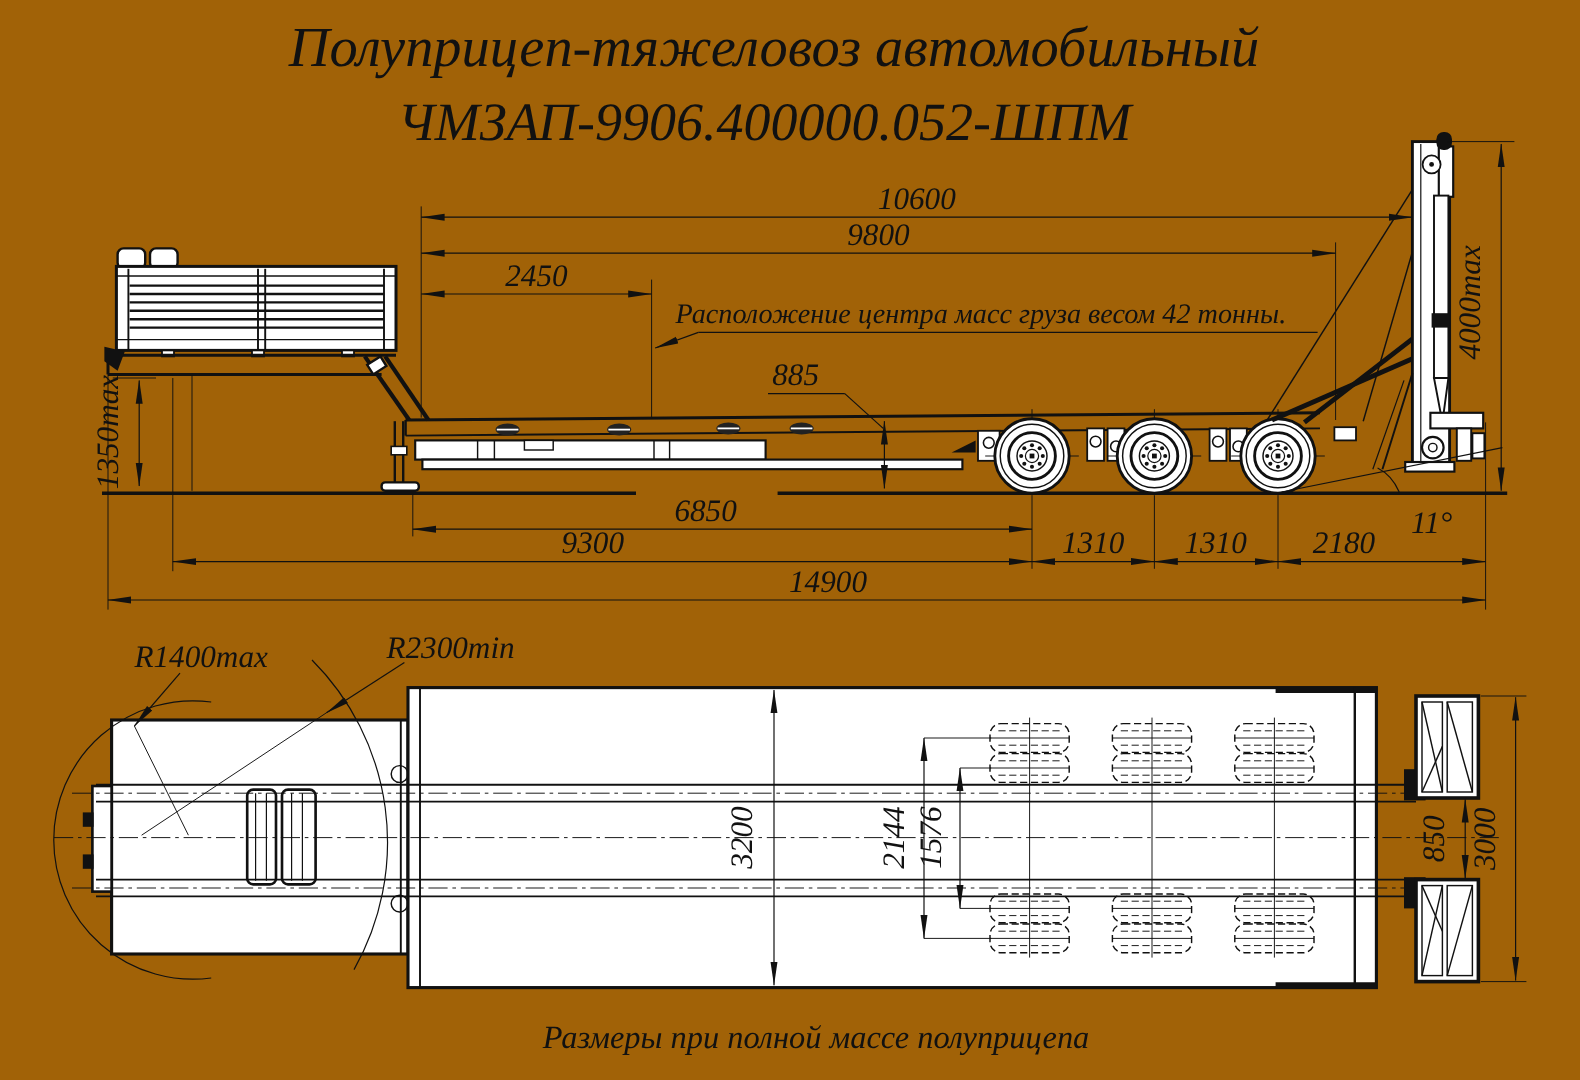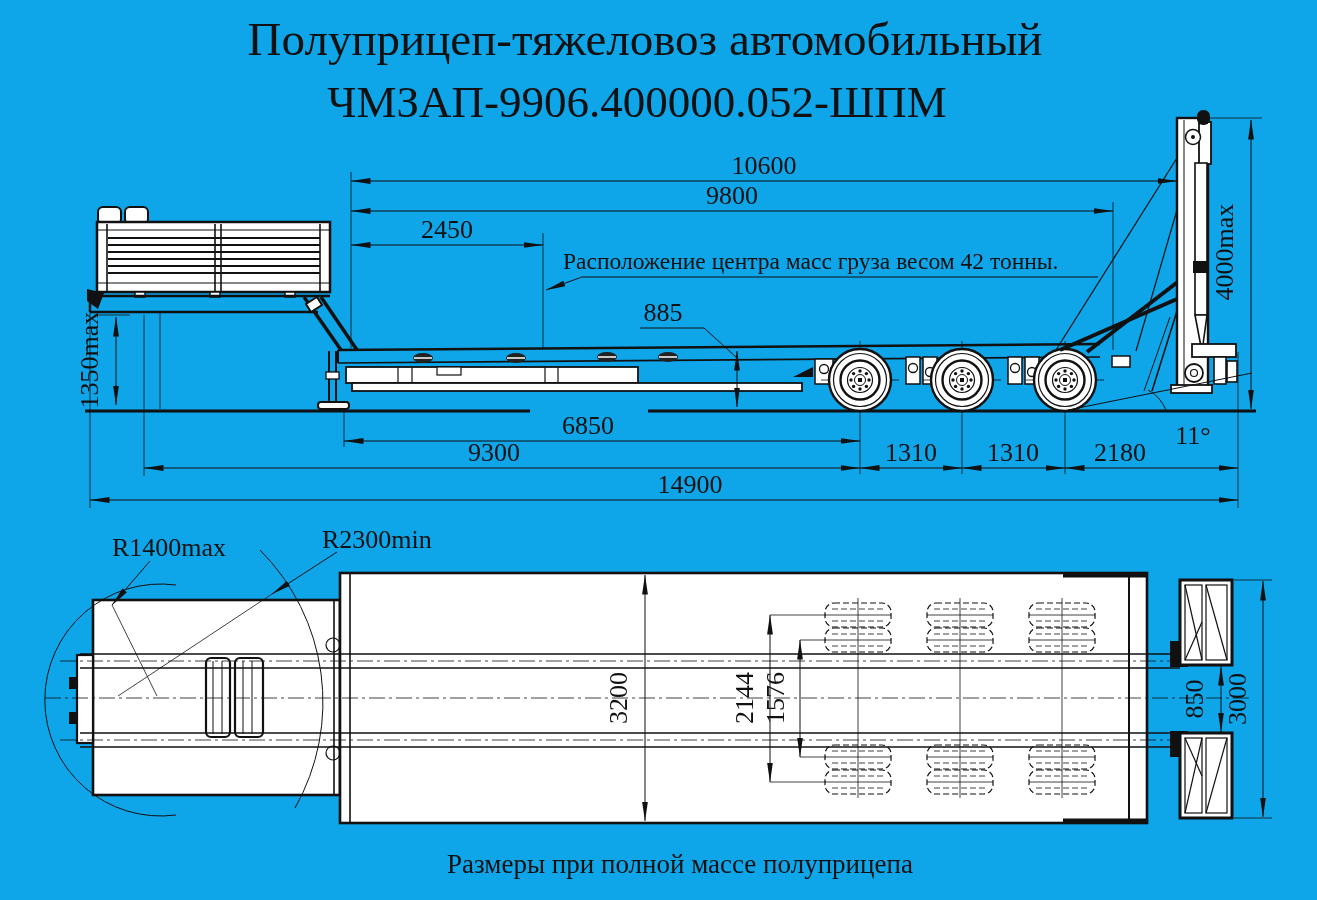--- a/index.html
+++ b/index.html
@@ -1,16 +1,16 @@
 <!DOCTYPE html>
 <html><head>
 <meta charset="utf-8">
 <style>
   html,body{margin:0;padding:0;background:#fff;}
-  .page{position:relative;width:1317px;height:900px;background:#0ea5e9;overflow:hidden;}
+  .page{position:relative;width:1317px;height:900px;background:#a16207;overflow:hidden;font-style:italic;}
   svg{display:block;}
   text{font-family:"Liberation Serif","DejaVu Serif",serif;fill:#111;}
   .t-title1{font-size:47px;}
   .t-title2{font-size:45px;}
   .t-dim{font-size:26px;}
   .t-note{font-size:23.5px;}
   .t-cap{font-size:27px;}
   .s1{stroke:#111;fill:none;stroke-width:1;}
   .s08{stroke:#111;fill:none;stroke-width:0.8;}
   .s12{stroke:#111;fill:none;stroke-width:1.2;}

